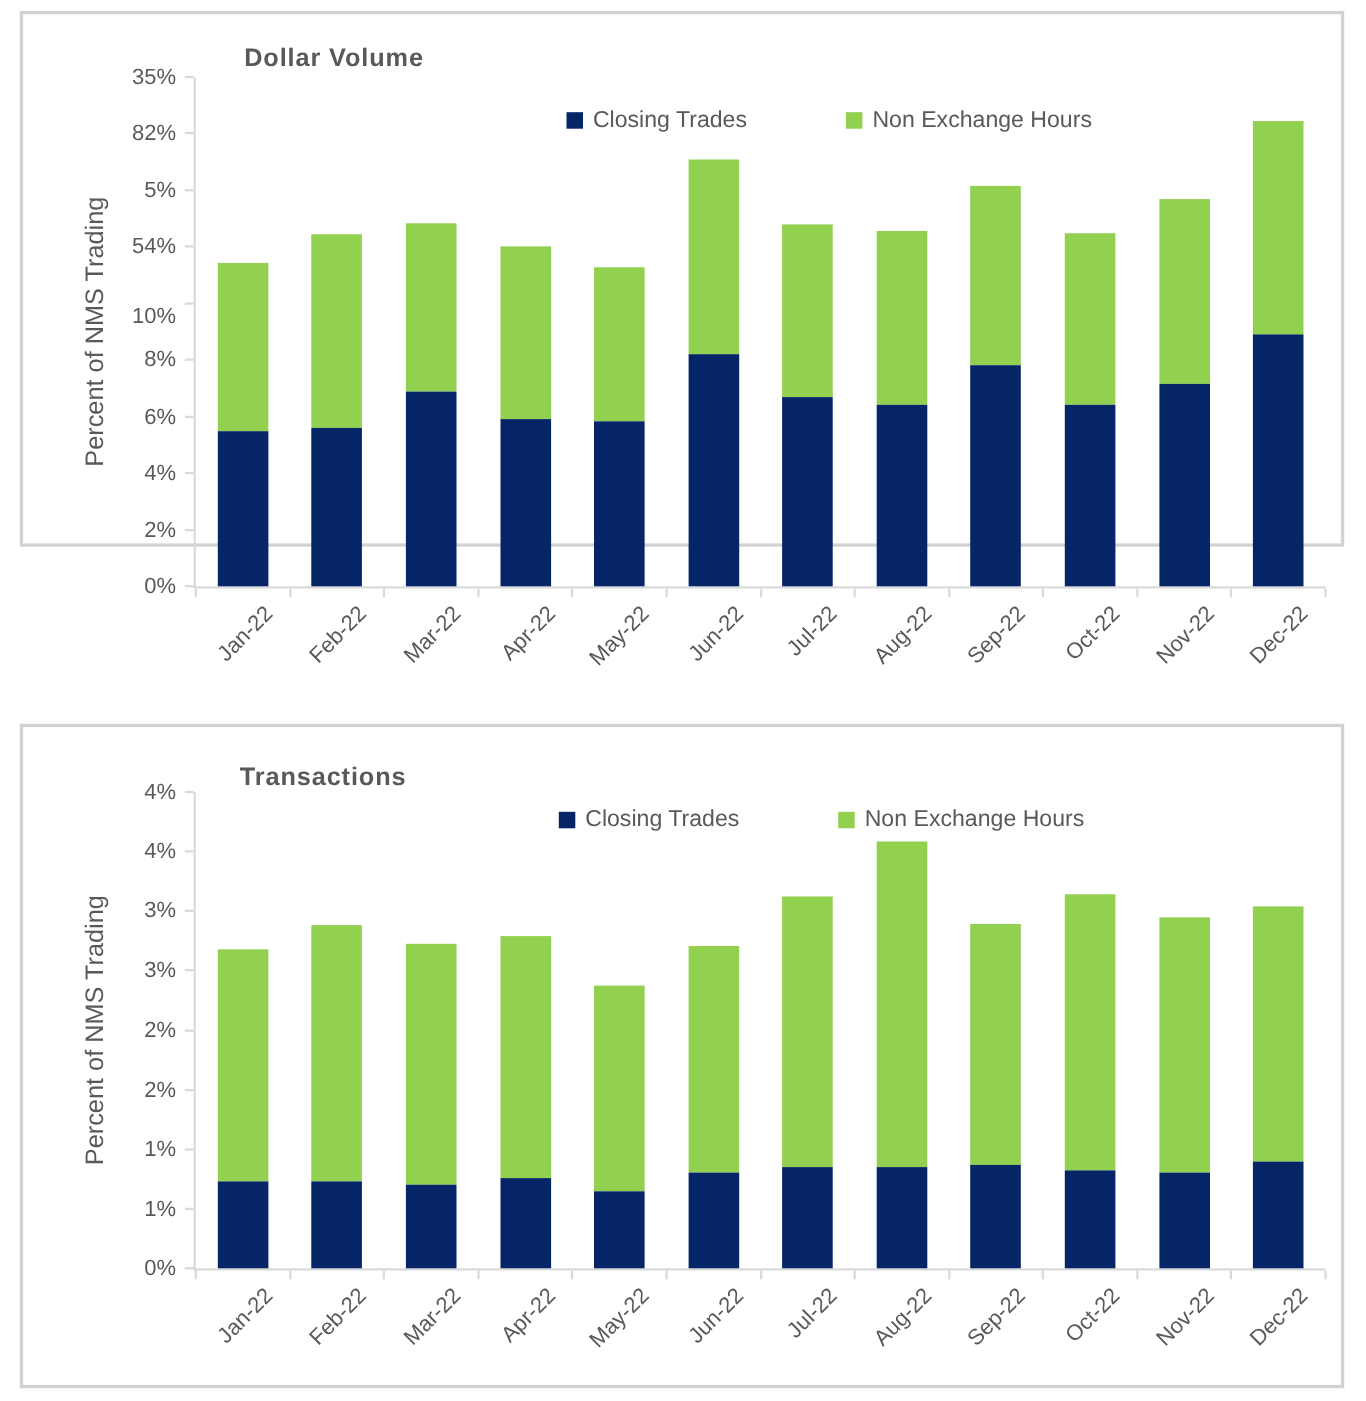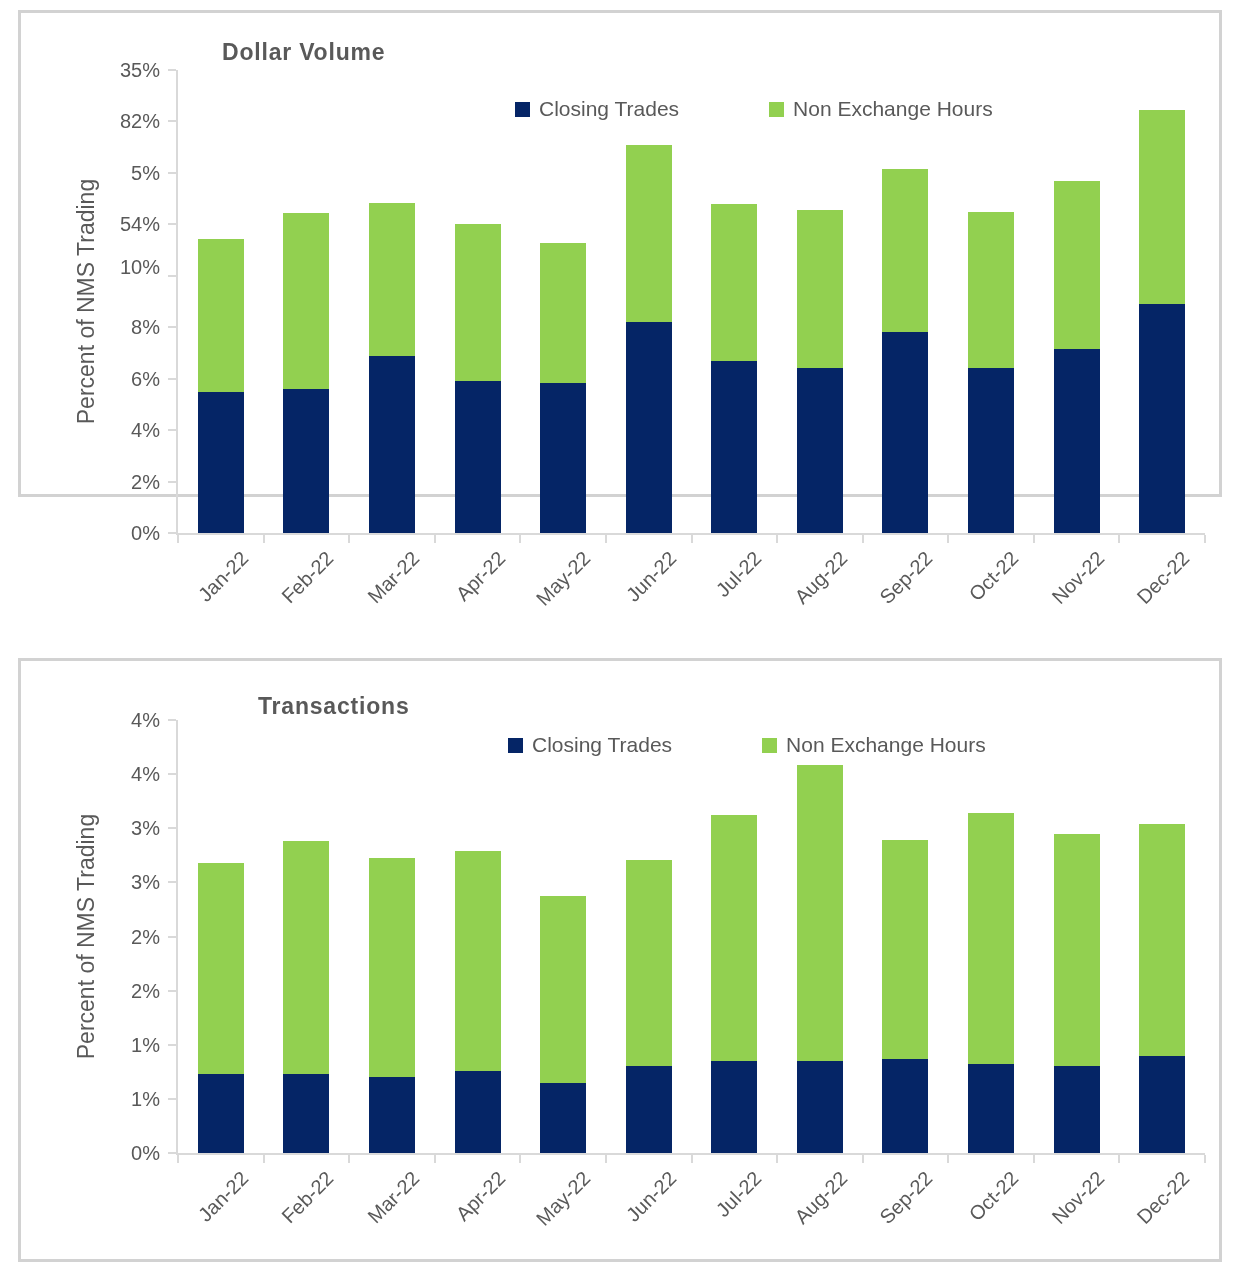--- a/index.html
+++ b/index.html
@@ -12,21 +12,21 @@
     border:3px solid #d2d2d2;background:#ffffff;
   }
   .panel-0{top:10px;height:487px;}
   .panel-1{top:658px;height:604px;}
   .panel-inner{position:relative;width:100%;height:100%;overflow:visible;}
   .chart-title{
     position:absolute;font-size:23px;font-weight:bold;letter-spacing:.8px;color:#595959;
     white-space:nowrap;
   }
   .panel-0 .chart-title{left:201px;top:26px;}
-  .panel-1 .chart-title{left:197px;top:32px;margin-left:40px;}
+  .panel-1 .chart-title{left:197px;top:32px;}
   .legend{position:absolute;display:flex;align-items:center;column-gap:90px;font-size:21px;white-space:nowrap;}
   .panel-0 .legend{left:494px;top:84px;}
   .panel-1 .legend{left:487px;top:72px;}
   .legend-item{display:flex;align-items:center;column-gap:9px;}
   .swatch{width:15px;height:15px;display:inline-block;flex:0 0 auto;}
   .ylabel{
     position:absolute;width:300px;text-align:center;font-size:23px;white-space:nowrap;
     transform:rotate(-90deg);color:#595959;
   }
   .panel-0 .ylabel{left:-85px;top:275px;}
@@ -61,21 +61,21 @@
       <div class="gen y-tick-label" style="left: 75px; top: 508px; width: 64px;">0%</div>
       <div class="gen" style="left: 147px; top: 467.556px; width: 8px; height: 2px; background: rgb(217, 217, 217);"></div>
       <div class="gen y-tick-label" style="left: 75px; top: 456.556px; width: 64px;">2%</div>
       <div class="gen" style="left: 147px; top: 416.111px; width: 8px; height: 2px; background: rgb(217, 217, 217);"></div>
       <div class="gen y-tick-label" style="left: 75px; top: 405.111px; width: 64px;">4%</div>
       <div class="gen" style="left: 147px; top: 364.667px; width: 8px; height: 2px; background: rgb(217, 217, 217);"></div>
       <div class="gen y-tick-label" style="left: 75px; top: 353.667px; width: 64px;">6%</div>
       <div class="gen" style="left: 147px; top: 313.222px; width: 8px; height: 2px; background: rgb(217, 217, 217);"></div>
       <div class="gen y-tick-label" style="left: 75px; top: 302.222px; width: 64px;">8%</div>
       <div class="gen" style="left: 147px; top: 261.778px; width: 8px; height: 2px; background: rgb(217, 217, 217);"></div>
-      <div class="gen y-tick-label" style="left: 75px; top: 242px; width: 64px;">10%</div>
+      <div class="gen y-tick-label" style="left: 75px; top: 263px; width: 64px;">10%</div>
       <div class="gen" style="left: 147px; top: 210.333px; width: 8px; height: 2px; background: rgb(217, 217, 217);"></div>
       <div class="gen y-tick-label" style="left: 75px; top: 199.333px; width: 64px;">54%</div>
       <div class="gen" style="left: 147px; top: 158.889px; width: 8px; height: 2px; background: rgb(217, 217, 217);"></div>
       <div class="gen y-tick-label" style="left: 75px; top: 147.889px; width: 64px;">5%</div>
       <div class="gen" style="left: 147px; top: 107.444px; width: 8px; height: 2px; background: rgb(217, 217, 217);"></div>
       <div class="gen y-tick-label" style="left: 75px; top: 96.4444px; width: 64px;">82%</div>
       <div class="gen" style="left: 147px; top: 56px; width: 8px; height: 2px; background: rgb(217, 217, 217);"></div>
       <div class="gen y-tick-label" style="left: 75px; top: 45px; width: 64px;">35%</div>
       <div class="gen" style="left: 156px; top: 522px; width: 2px; height: 8px; background: rgb(217, 217, 217);"></div>
       <div class="gen" style="left: 242px; top: 522px; width: 2px; height: 8px; background: rgb(217, 217, 217);"></div>

